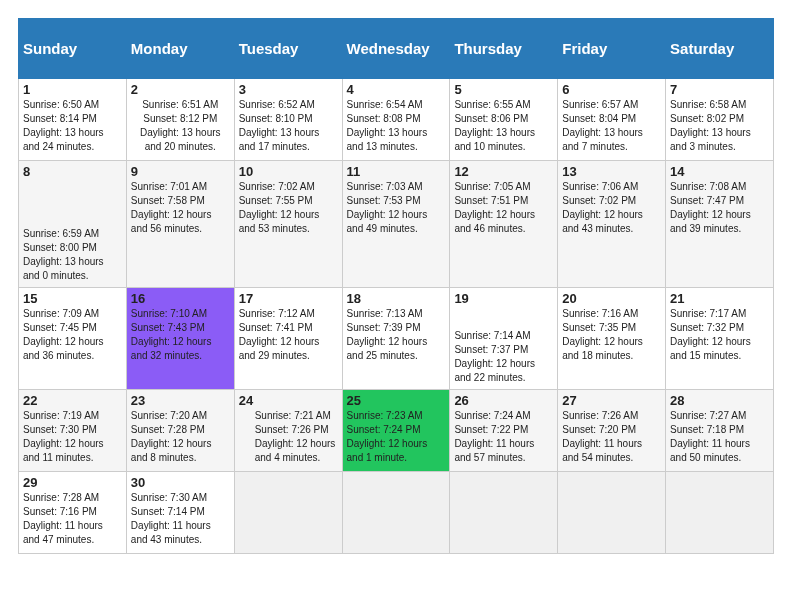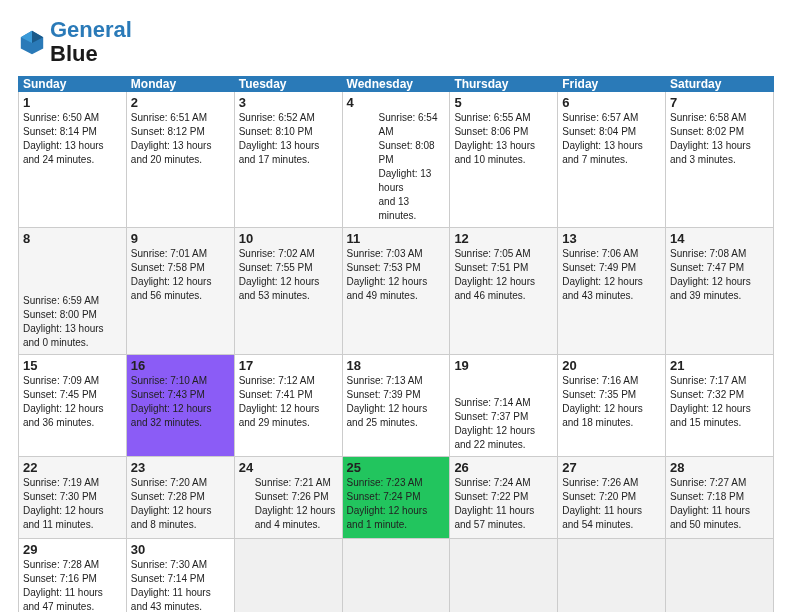--- a/index.html
+++ b/index.html
@@ -53,23 +53,23 @@
       margin-top: 2px;
     }
     table {
       width: 100%;
       border-collapse: collapse;
       table-layout: fixed;
     }
     th {
       background-color: #2a7ab8;
       color: #fff;
-      font-size: 12px;
+      font-size: 15px;
       font-weight: bold;
-      padding: 0 4px;
+      padding: 21px 4px;
       text-align: left;
       border: 1px solid #2a7ab8;
     }
     td {
       vertical-align: top;
       border: 1px solid #ccc;
       padding: 3px 4px 4px 4px;
       font-size: 9.5px;
       color: #222;
       height: 82px;
@@ -95,38 +95,20 @@
       background-color: #fff;
     }
     td.empty {
       background: #f0f0f0 !important;
     }
   </style>
 </head>
 <body>
 
 <div class="page">
-  <div class="header">
-    <div class="logo">
-      <svg class="logo-icon" viewBox="0 0 30 30">
-        <polygon points="15,3 27,10 27,22 15,28 3,22 3,10" fill="#2a7ab8"></polygon>
-        <polygon points="15,3 27,10 15,16" fill="#1a5a8a"></polygon>
-        <polygon points="15,3 3,10 15,16" fill="#3a9ad8"></polygon>
-      </svg>
-      <div>
-        <div class="logo-text">
-          <span>General</span><br><span style="color:#1a1a1a;">Blue</span>
-        </div>
-      </div>
-    </div>
-    <div class="title-block">
-      <div class="month-title"></div>
-      <div class="location"></div>
-    </div>
-  </div>
 
   <table>
     <thead>
       <tr>
         <th>Sunday</th>
         <th>Monday</th>
         <th>Tuesday</th>
         <th>Wednesday</th>
         <th>Thursday</th>
         <th>Friday</th>
@@ -137,35 +119,35 @@
     <tr>
           <td style="background-color: rgb(255, 255, 255);">
             <span class="day-num">1</span>
             <div class="day-info" style="white-space: pre-line;">Sunrise: 6:50 AM
 Sunset: 8:14 PM
 Daylight: 13 hours
 and 24 minutes.</div>
           </td>
           <td style="background-color: rgb(255, 255, 255);">
             <span class="day-num">2</span>
-            <div class="day-info" style="white-space: pre-line;">Sunrise: 6:51 AM
+            <div class="day-info" style="white-space: pre-line; text-align: center;">Sunrise: 6:51 AM
 Sunset: 8:12 PM
 Daylight: 13 hours
 and 20 minutes.</div>
           </td>
           <td style="background-color: rgb(255, 255, 255);">
             <span class="day-num">3</span>
             <div class="day-info" style="white-space: pre-line;">Sunrise: 6:52 AM
 Sunset: 8:10 PM
 Daylight: 13 hours
 and 17 minutes.</div>
           </td>
           <td style="background-color: rgb(255, 255, 255);">
             <span class="day-num">4</span>
-            <div class="day-info" style="white-space: pre-line; margin-left: 32px;">Sunrise: 6:54 AM
+            <div class="day-info" style="white-space: pre-line;">Sunrise: 6:54 AM
 Sunset: 8:08 PM
 Daylight: 13 hours
 and 13 minutes.</div>
           </td>
           <td style="background-color: rgb(255, 255, 255);">
             <span class="day-num">5</span>
             <div class="day-info" style="white-space: pre-line;">Sunrise: 6:55 AM
 Sunset: 8:06 PM
 Daylight: 13 hours
 and 10 minutes.</div>
@@ -217,21 +199,21 @@
           <td style="background-color: rgb(245, 245, 245);">
             <span class="day-num">12</span>
             <div class="day-info" style="white-space: pre-line;">Sunrise: 7:05 AM
 Sunset: 7:51 PM
 Daylight: 12 hours
 and 46 minutes.</div>
           </td>
           <td style="background-color: rgb(245, 245, 245);">
             <span class="day-num">13</span>
             <div class="day-info" style="white-space: pre-line;">Sunrise: 7:06 AM
-Sunset: 7:49 PM
+Sunset: 7:02 PM
 Daylight: 12 hours
 and 43 minutes.</div>
           </td>
           <td style="background-color: rgb(245, 245, 245);">
             <span class="day-num">14</span>
             <div class="day-info" style="white-space: pre-line;">Sunrise: 7:08 AM
 Sunset: 7:47 PM
 Daylight: 12 hours
 and 39 minutes.</div>
           </td>

